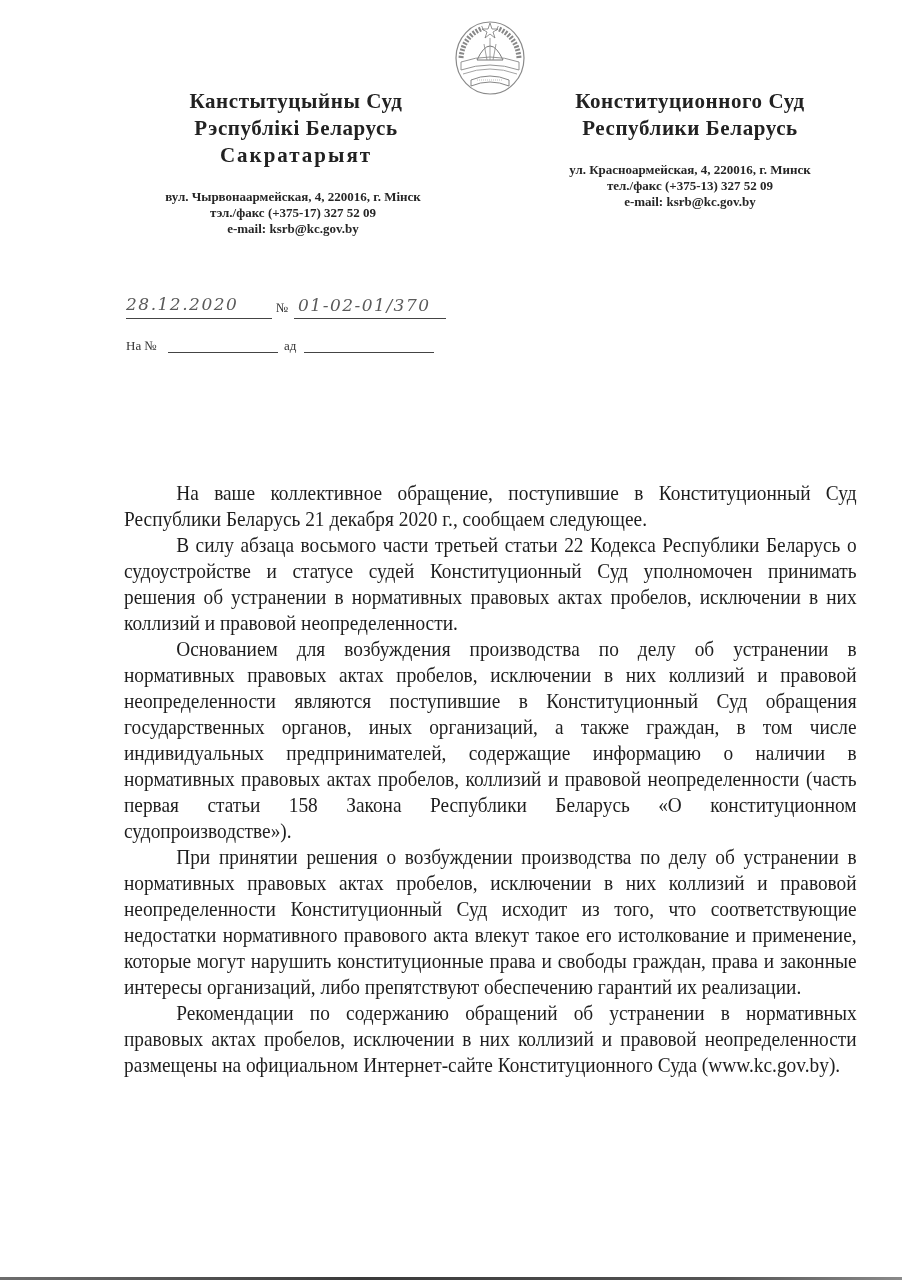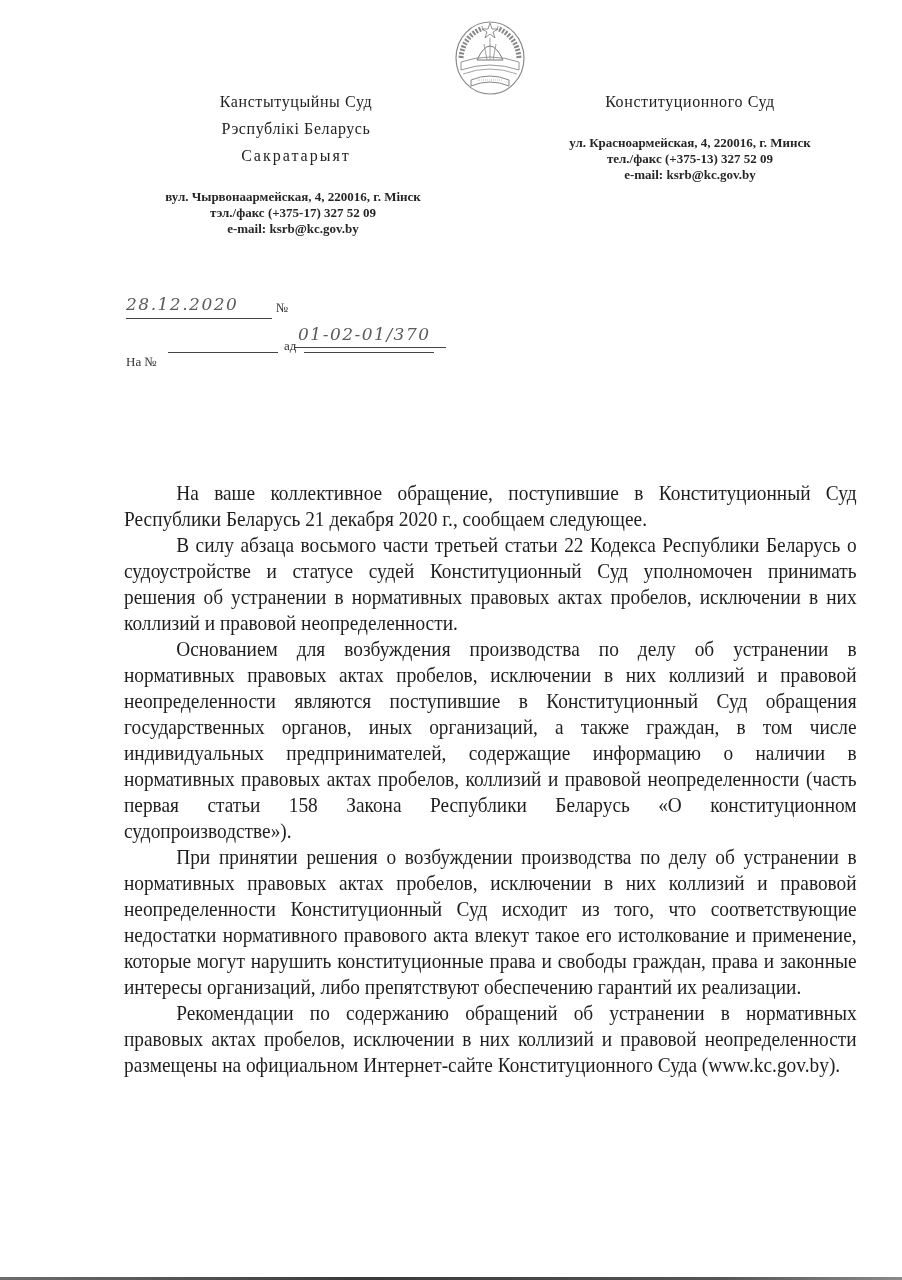--- a/index.html
+++ b/index.html
@@ -6,35 +6,35 @@
   body {
     width: 902px; height: 1280px; position: relative; overflow: hidden;
     background: #ffffff; color: #1c1c1c;
     font-family: "Liberation Serif", "DejaVu Serif", serif;
   }
   .emblem { position: absolute; left: 453px; top: 18px; width: 74px; height: 78px; }
   .hdr { position: absolute; top: 88px; width: 340px; text-align: center; }
   .hdr.left { left: 126px; }
   .hdr.right { left: 520px; }
   .hdr .title {
-    font-weight: normal; font-size: 16px; line-height: 27px; letter-spacing: 0.6px; color: #222;
+    font-weight: bold; font-size: 21px; line-height: 27px; letter-spacing: 0.6px; color: #222;
   }
   .hdr .title.wide { letter-spacing: 2px; }
   .hdr .addr { margin-top: 20px; font-weight: bold; font-size: 13px; line-height: 16px; color: #262626; }
   .hdr.left .addr { margin-left: -6px; }
 
   .regline { position: absolute; left: 126px; top: 294px; width: 320px; height: 30px; }
   .hw { font-family: "DejaVu Serif", serif; font-style: italic; color: #5a5a5a; font-size: 17px; letter-spacing: 1.5px; }
   .date-field { position: absolute; left: 0; top: 0; width: 146px; border-bottom: 1px solid #444; height: 24px; text-align: left; }
   .no-label { position: absolute; left: 150px; top: 6px; font-size: 13px; color: #333; }
-  .num-field { position: absolute; left: 168px; top: 0; width: 152px; border-bottom: 1px solid #444; height: 24px; margin-top: 29px; }
+  .num-field { position: absolute; left: 168px; top: 0; width: 152px; border-bottom: 1px solid #444; height: 24px; }
   .num-field span { position: absolute; left: 4px; top: 1px; }
 
   .ref-line { position: absolute; left: 126px; top: 338px; font-size: 13px; color: #333; width: 310px; height: 18px; }
-  .ref-line .lbl1 { position: absolute; left: 0; top: 16px; }
+  .ref-line .lbl1 { position: absolute; left: 0; top: 0; }
   .ref-line .blank1 { position: absolute; left: 42px; top: 14px; width: 110px; border-bottom: 1px solid #444; }
   .ref-line .lbl2 { position: absolute; left: 158px; top: 0; }
   .ref-line .blank2 { position: absolute; left: 178px; top: 14px; width: 130px; border-bottom: 1px solid #444; }
 
   .body-text {
     position: absolute; left: 124px; top: 480px; width: 733px;
     font-family: "Liberation Serif", serif; font-size: 21.5px; line-height: 26px;
     color: #1e1e1e; text-align: justify; transform: scaleX(0.9); transform-origin: left top;
     width: 814px;
   }
@@ -71,20 +71,21 @@
   <div class="title wide">Сакратарыят</div>
   <div class="addr">
     <div>вул. Чырвонаармейская, 4, 220016, г. Мінск</div>
     <div>тэл./факс (+375-17) 327 52 09</div>
     <div>e-mail: ksrb@kc.gov.by</div>
   </div>
 </div>
 
 <div class="hdr right">
   <div class="title">Конституционного Суд</div>
+  <div class="title">Республики Беларусь</div>
   <div class="addr">
     <div>ул. Красноармейская, 4, 220016, г. Минск</div>
     <div>тел./факс (+375-13) 327 52 09</div>
     <div>e-mail: ksrb@kc.gov.by</div>
   </div>
 </div>
 
 <div class="regline">
   <div class="date-field hw">28.12.2020</div>
   <span class="no-label">№</span>

